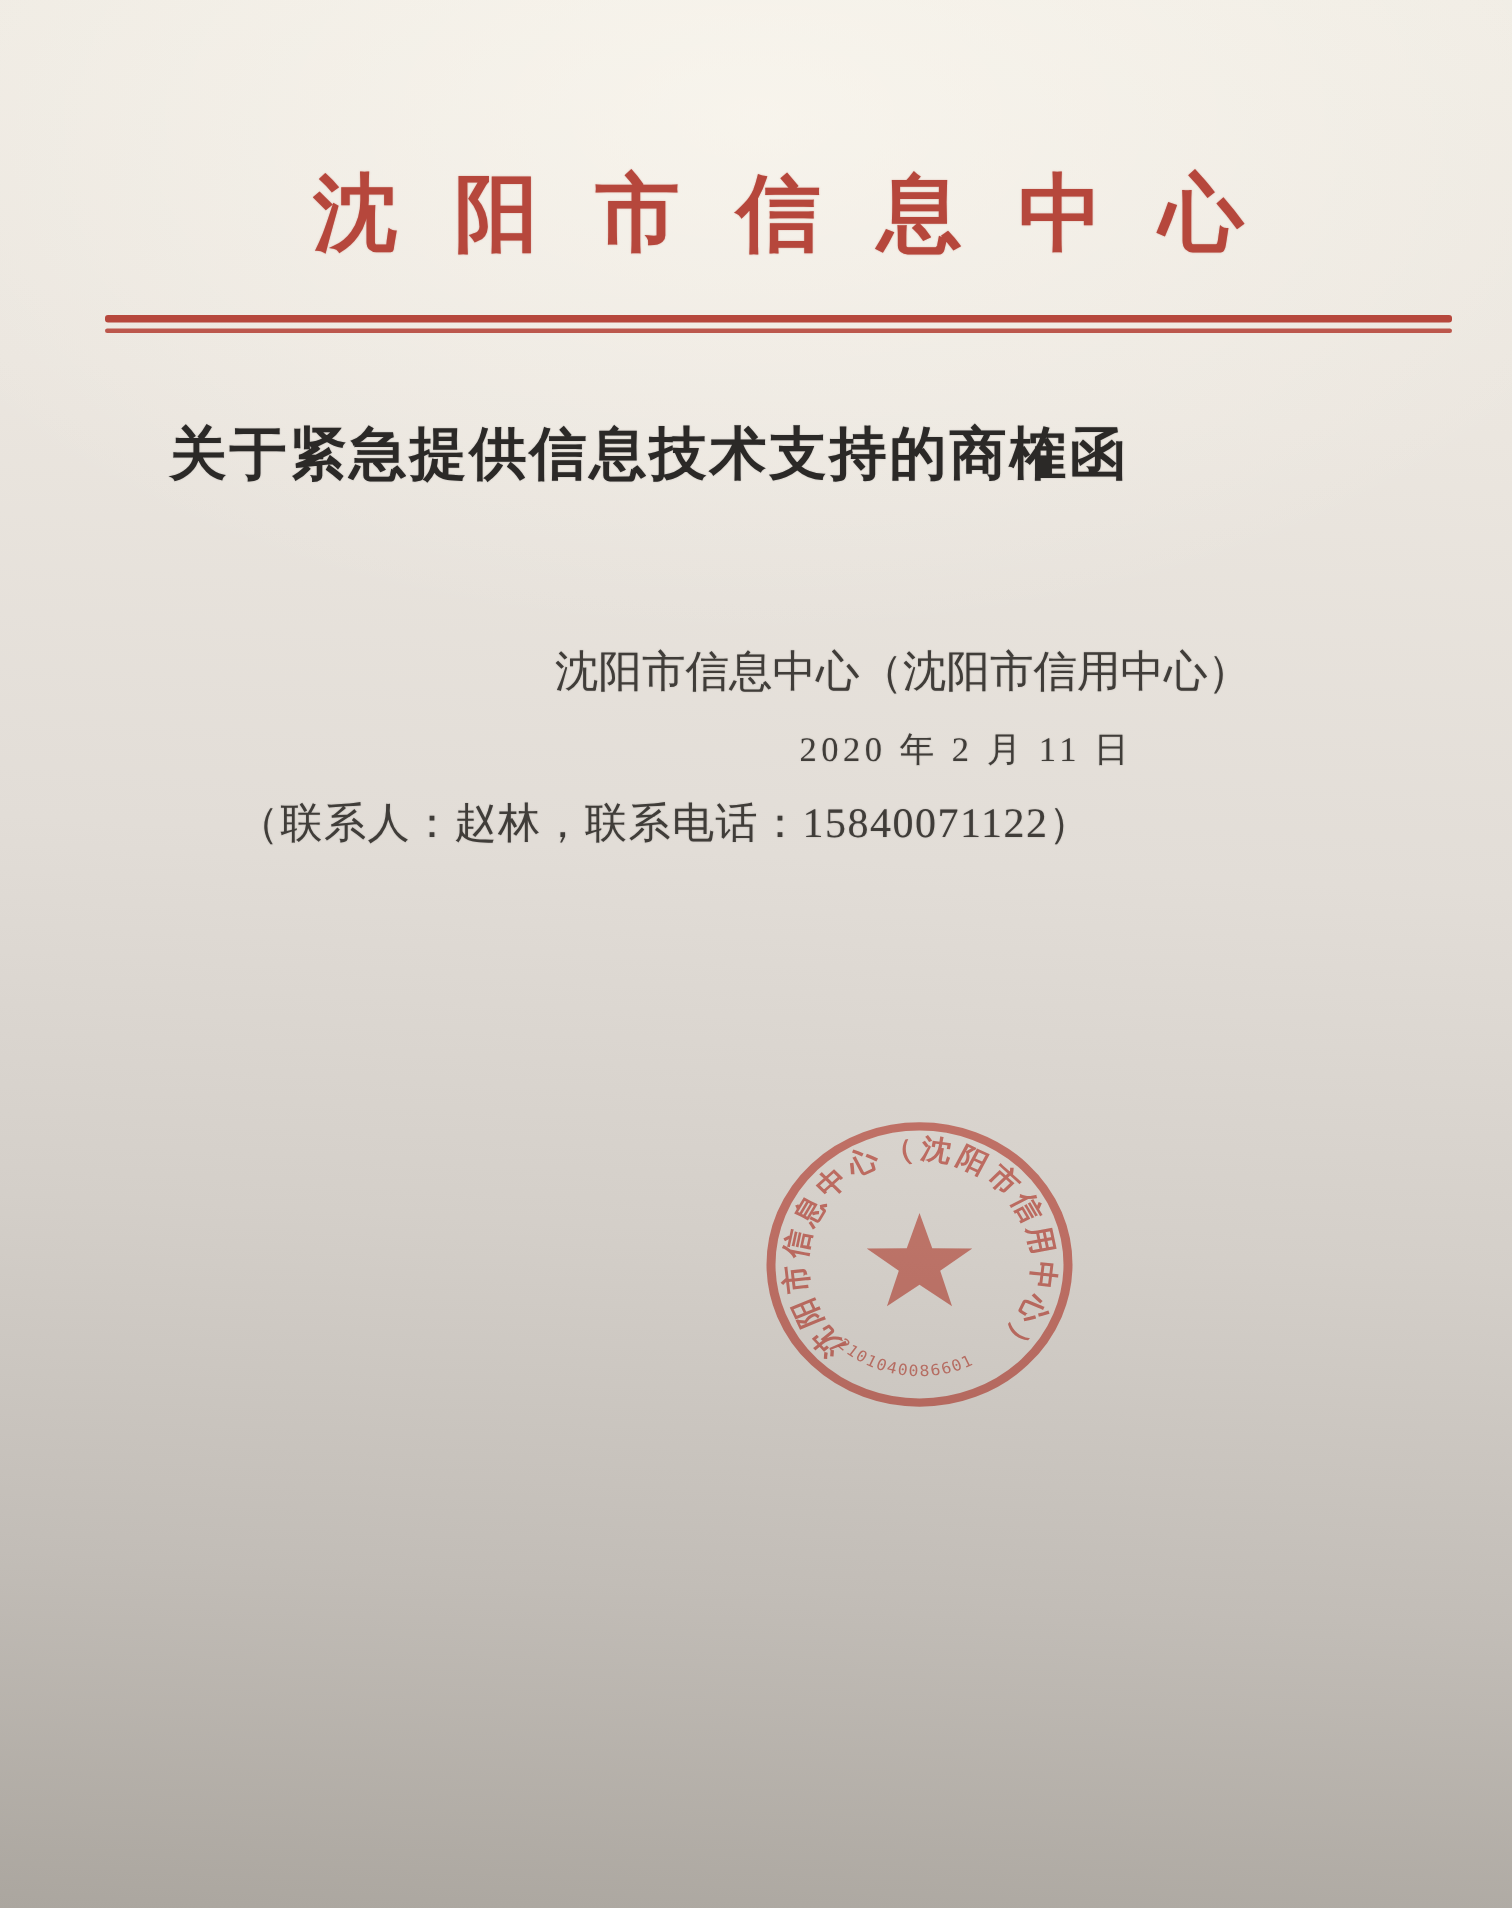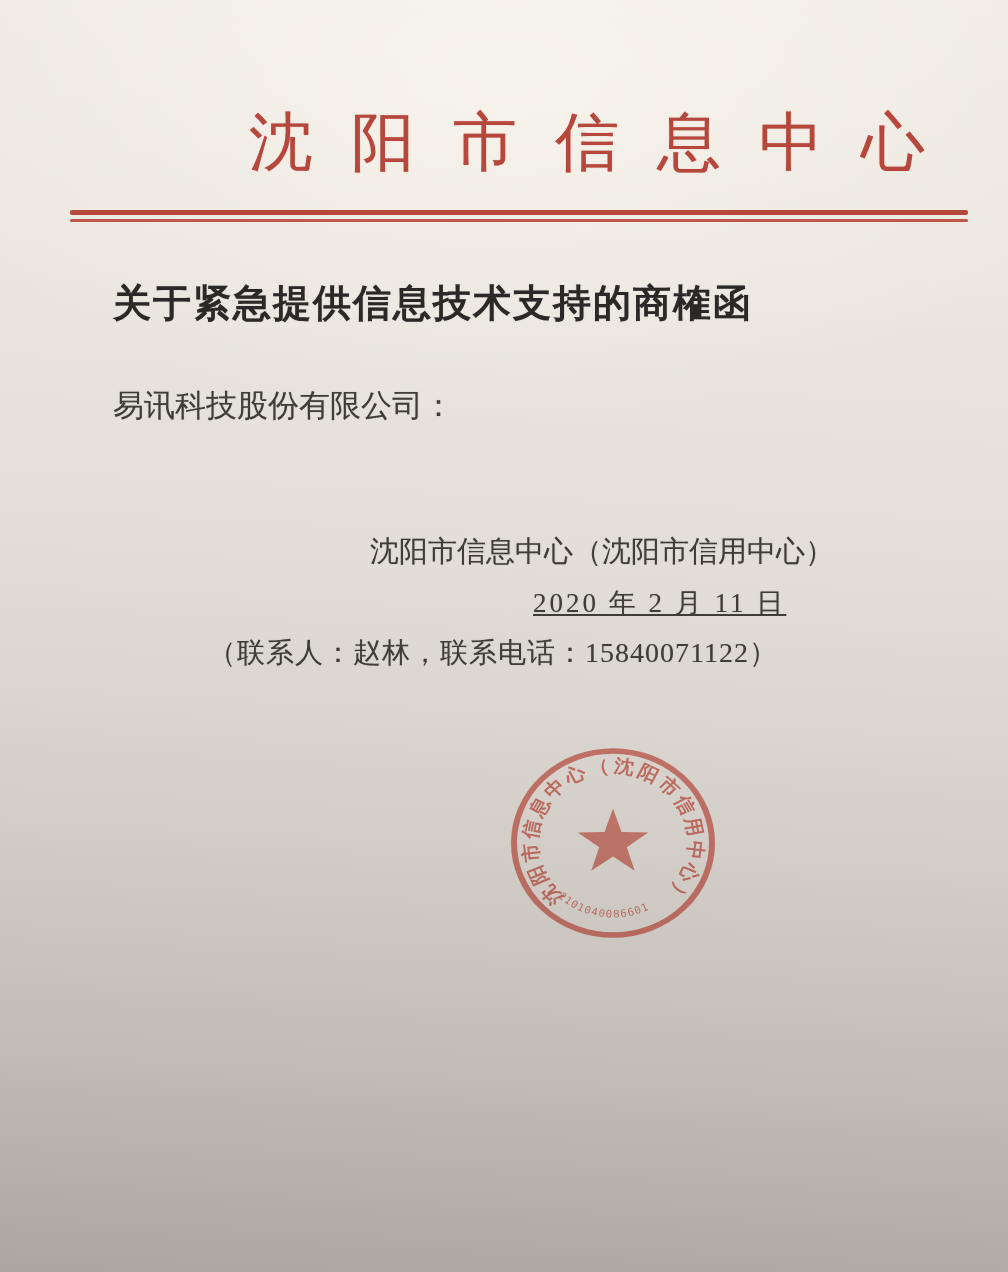--- a/index.html
+++ b/index.html
@@ -8,24 +8,24 @@
     font-family:"Liberation Serif","DejaVu Serif",serif;
   }
   .page{
     position:relative;width:1008px;height:1272px;
     background:
       radial-gradient(ellipse 900px 500px at 50% 6%, rgba(255,252,244,0.55), rgba(255,252,244,0) 70%),
       linear-gradient(183deg,#f0ece4 0%,#ebe6df 22%,#e2ddd7 45%,#d4cfc9 64%,#c2bdb7 82%,#aba69f 100%);
   }
   .content{padding:92px 83px 0 113px;}
   .org-header{
-    text-align:right;
+    text-align:center;
     font-family:"DejaVu Serif","Liberation Serif",serif;
-    font-weight:400;
-    font-size:64px;line-height:100px;
+    font-weight:700;
+    font-size:56px;line-height:100px;
     color:#b6473c;
     letter-spacing:38px;
     margin-right:-38px; 
     text-shadow:0 0 1px rgba(182,71,60,.5);
     white-space:nowrap;
   }
   .rule-wrap{margin:18px -43px 0 -43px;} 
   .rule-thick{height:5px;background:#b6473c;border-radius:2px;}
   .rule-thin{height:3px;background:#b6473c;margin-top:4px;border-radius:2px;opacity:.9;}
   .doc-title{
@@ -56,27 +56,26 @@
     font-size:31px;line-height:50px;
     text-indent:2em;
   }
   .signature-org{
     margin:100px 0 0 257px;
     font-size:29px;line-height:44px;
     white-space:nowrap;
   }
   .signature-date{
     margin:10px 0 0 420px;
-    font-size:27px;line-height:40px;
+    font-size:23px;line-height:40px;
     letter-spacing:3px;
     white-space:nowrap;
-    text-decoration:underline;
   }
   .contact-line{
-    margin:8px 0 0 95px;
+    margin:8px 0 0 45px;
     font-size:28px;line-height:44px;
     letter-spacing:1px;
     white-space:nowrap;
   }
   .seal{
     position:absolute;left:503px;top:733px;
     width:220px;height:220px;
     transform:scaleY(0.93);
     mix-blend-mode:multiply;
     opacity:.88;
@@ -104,21 +103,20 @@
     <div class="org-header">沈阳市信息中心</div>
 
     <div class="rule-wrap">
       <div class="rule-thick"></div>
       <div class="rule-thin"></div>
     </div>
 
     <div class="doc-title">关于紧急提供信息技术支持的商榷函</div>
 
     <div class="letter-text">
-      <div class="recipient">易讯科技股份有限公司：</div>
 
 
 
       <div class="signature-org">沈阳市信息中心（沈阳市信用中心）</div>
 
       <div class="signature-date">2020 年 2 月 11 日</div>
 
       <div class="contact-line">（联系人：赵林，联系电话：15840071122）</div>
     </div>
 

